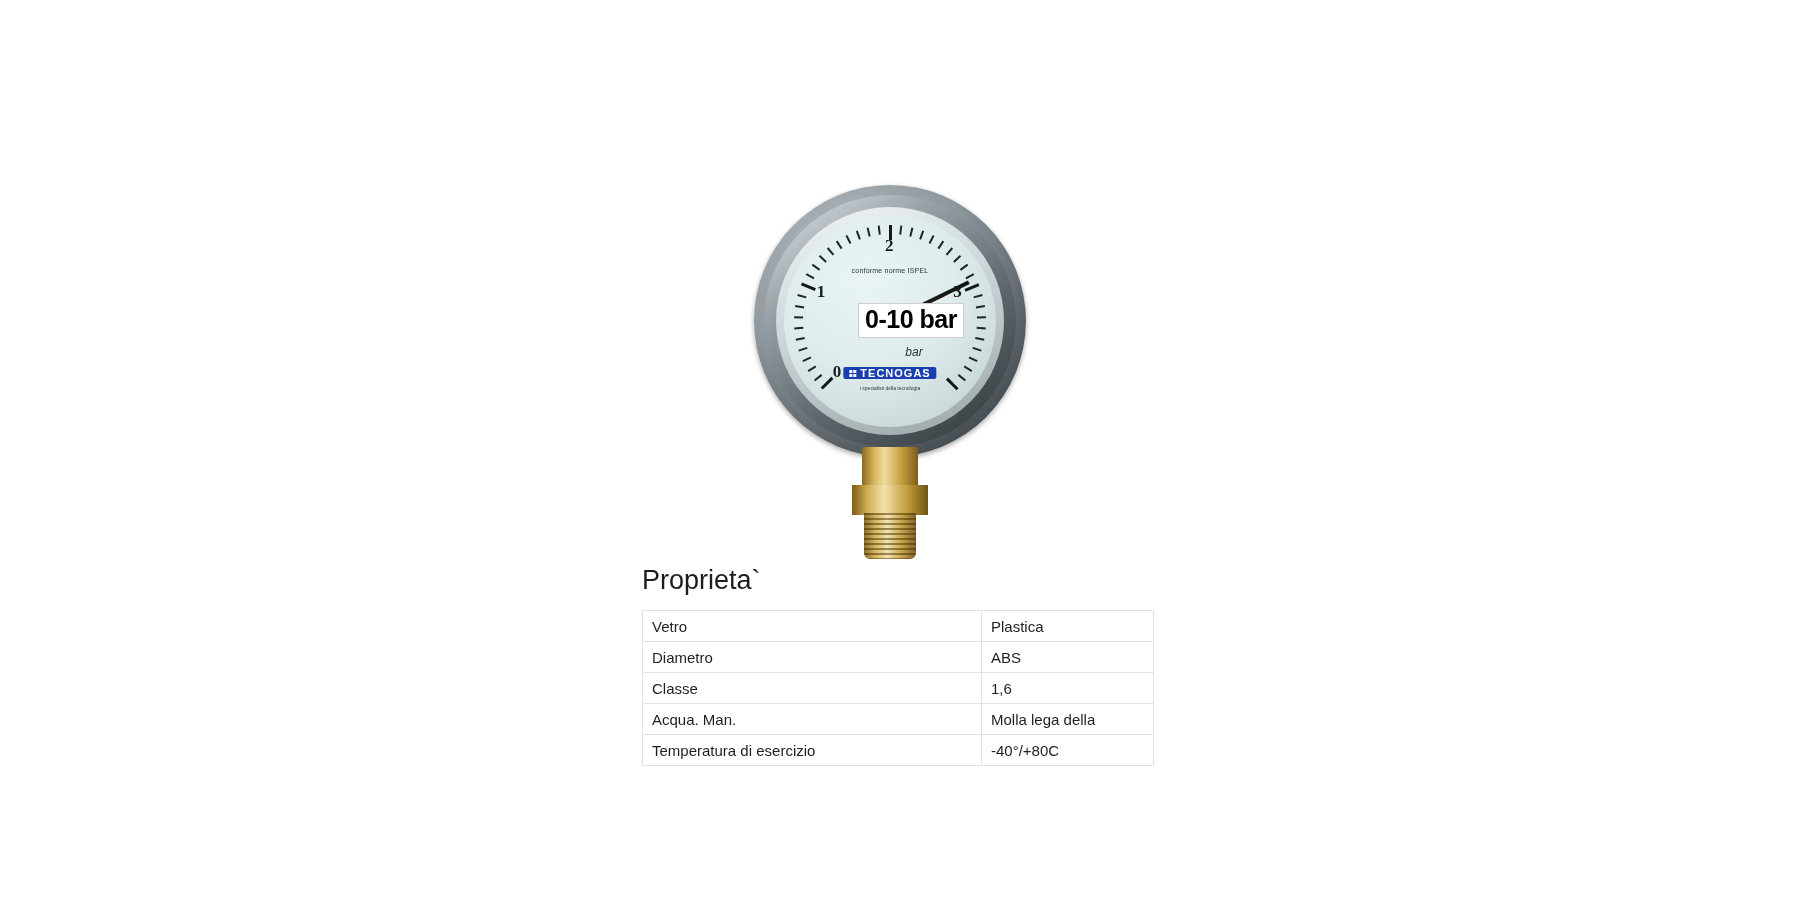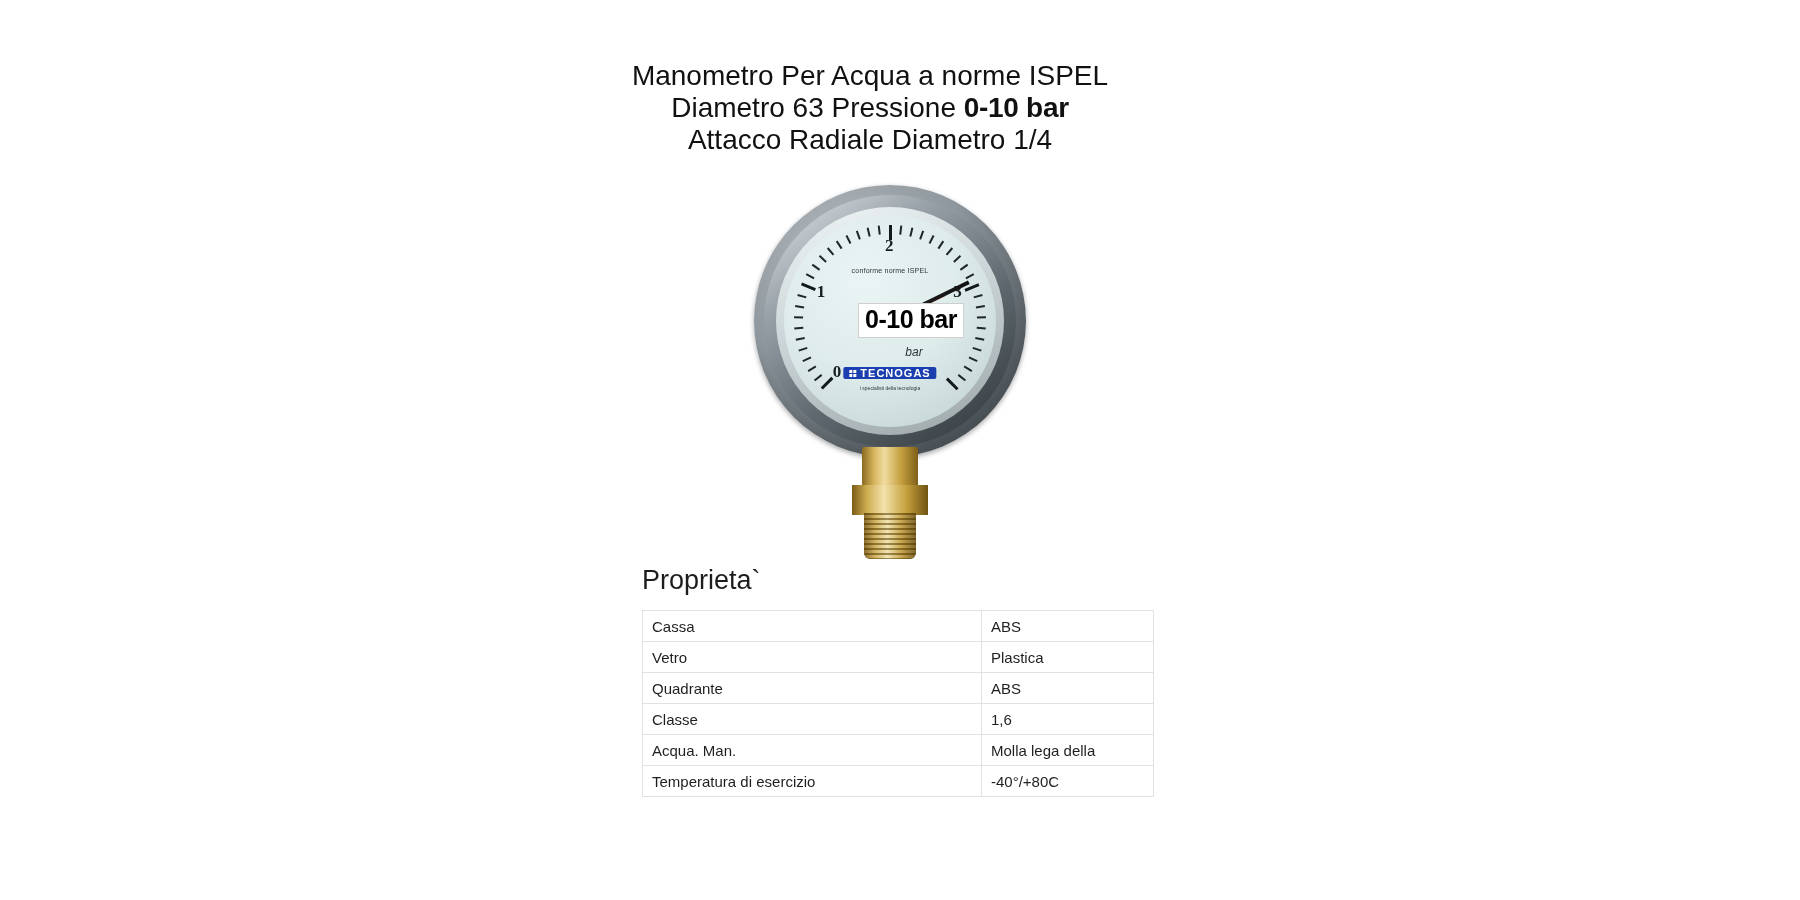--- a/index.html
+++ b/index.html
@@ -265,25 +265,20 @@
     height: 18px;
   }
   .props-table td.key { width: 320px; }
   .props-table tr:first-child td { border-top: 1px solid #e2e2e2; }
 </style>
 </head>
 <body>
 
 <div class="page">
 
-  <div class="title-block">
-    <span class="title-line">Manometro Per Acqua a norme ISPEL</span>
-    <span class="title-line"><span>Diametro 63 Pressione </span><span class="title-strong">0-10 bar</span></span>
-    <span class="title-line">Attacco Radiale Diametro 1/4</span>
-  </div>
 
   <div class="product-image">
     <div class="gauge-shadow"></div>
     <div class="gauge-bezel"></div>
     <div class="gauge-bezel-inner"></div>
 
     <div class="gauge-face">
       <div id="ticks">
           <div class="tick major" style="transform: rotate(-135deg);">
             <i></i>
@@ -440,29 +435,25 @@
     <div class="stem"></div>
     <div class="hexnut"></div>
     <div class="thread"></div>
   </div>
 
   <div class="props-heading">Proprieta`</div>
 
   <table class="props-table">
     <tbody id="props-body">
         <tr>
-          <td class="key">Cassa</td>
-          <td>ABS</td>
-        </tr>
-        <tr>
           <td class="key">Vetro</td>
           <td>Plastica</td>
         </tr>
         <tr>
-          <td class="key">Quadrante</td>
+          <td class="key">Diametro</td>
           <td>ABS</td>
         </tr>
         <tr>
           <td class="key">Classe</td>
           <td>1,6</td>
         </tr>
         <tr>
           <td class="key">Acqua. Man.</td>
           <td>Molla lega della</td>
         </tr>

